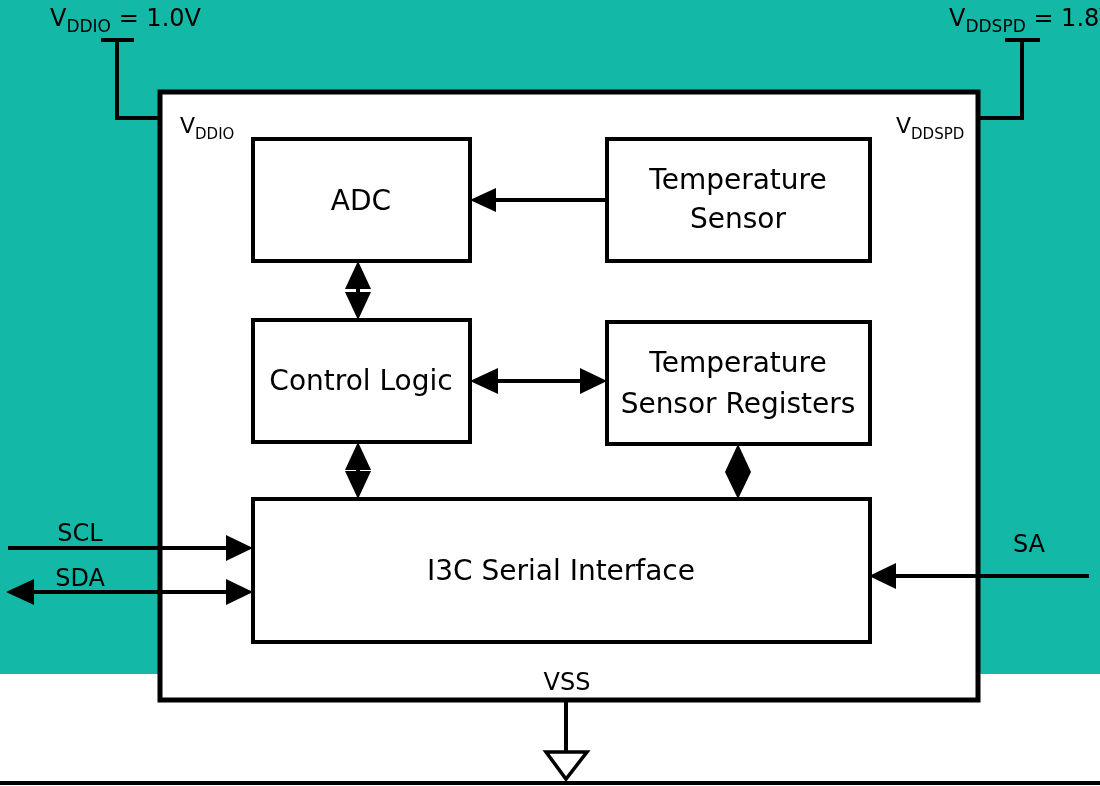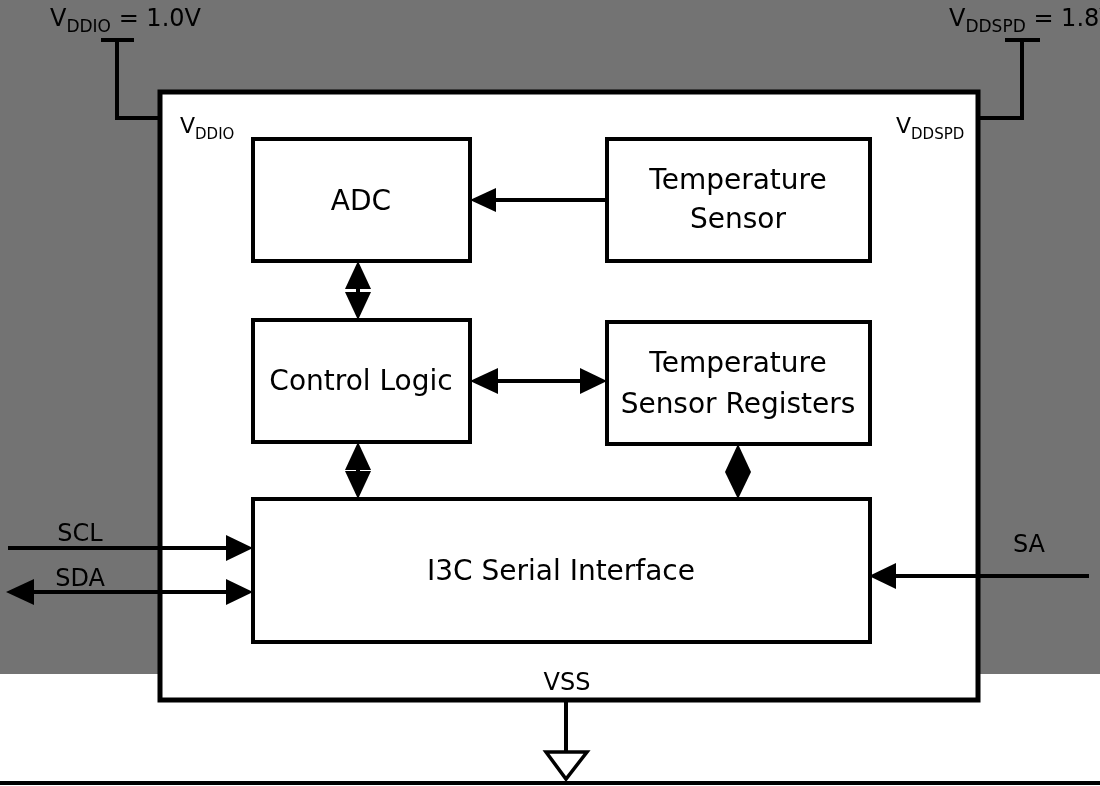--- a/index.html
+++ b/index.html
@@ -11,21 +11,21 @@
   body {
     width: 1100px;
     height: 786px;
     overflow: hidden;
     font-family: "DejaVu Sans", "Liberation Sans", sans-serif;
   }
   #diagram-root {
     position: relative;
     width: 1100px;
     height: 674px;
-    background: #737373;
+    background: #14b8a6;
   }
   svg#block-diagram {
     display: block;
     width: 1100px;
     height: 786px;
   }
   .wire {
     stroke: #000000;
     stroke-width: 4;
     fill: none;

